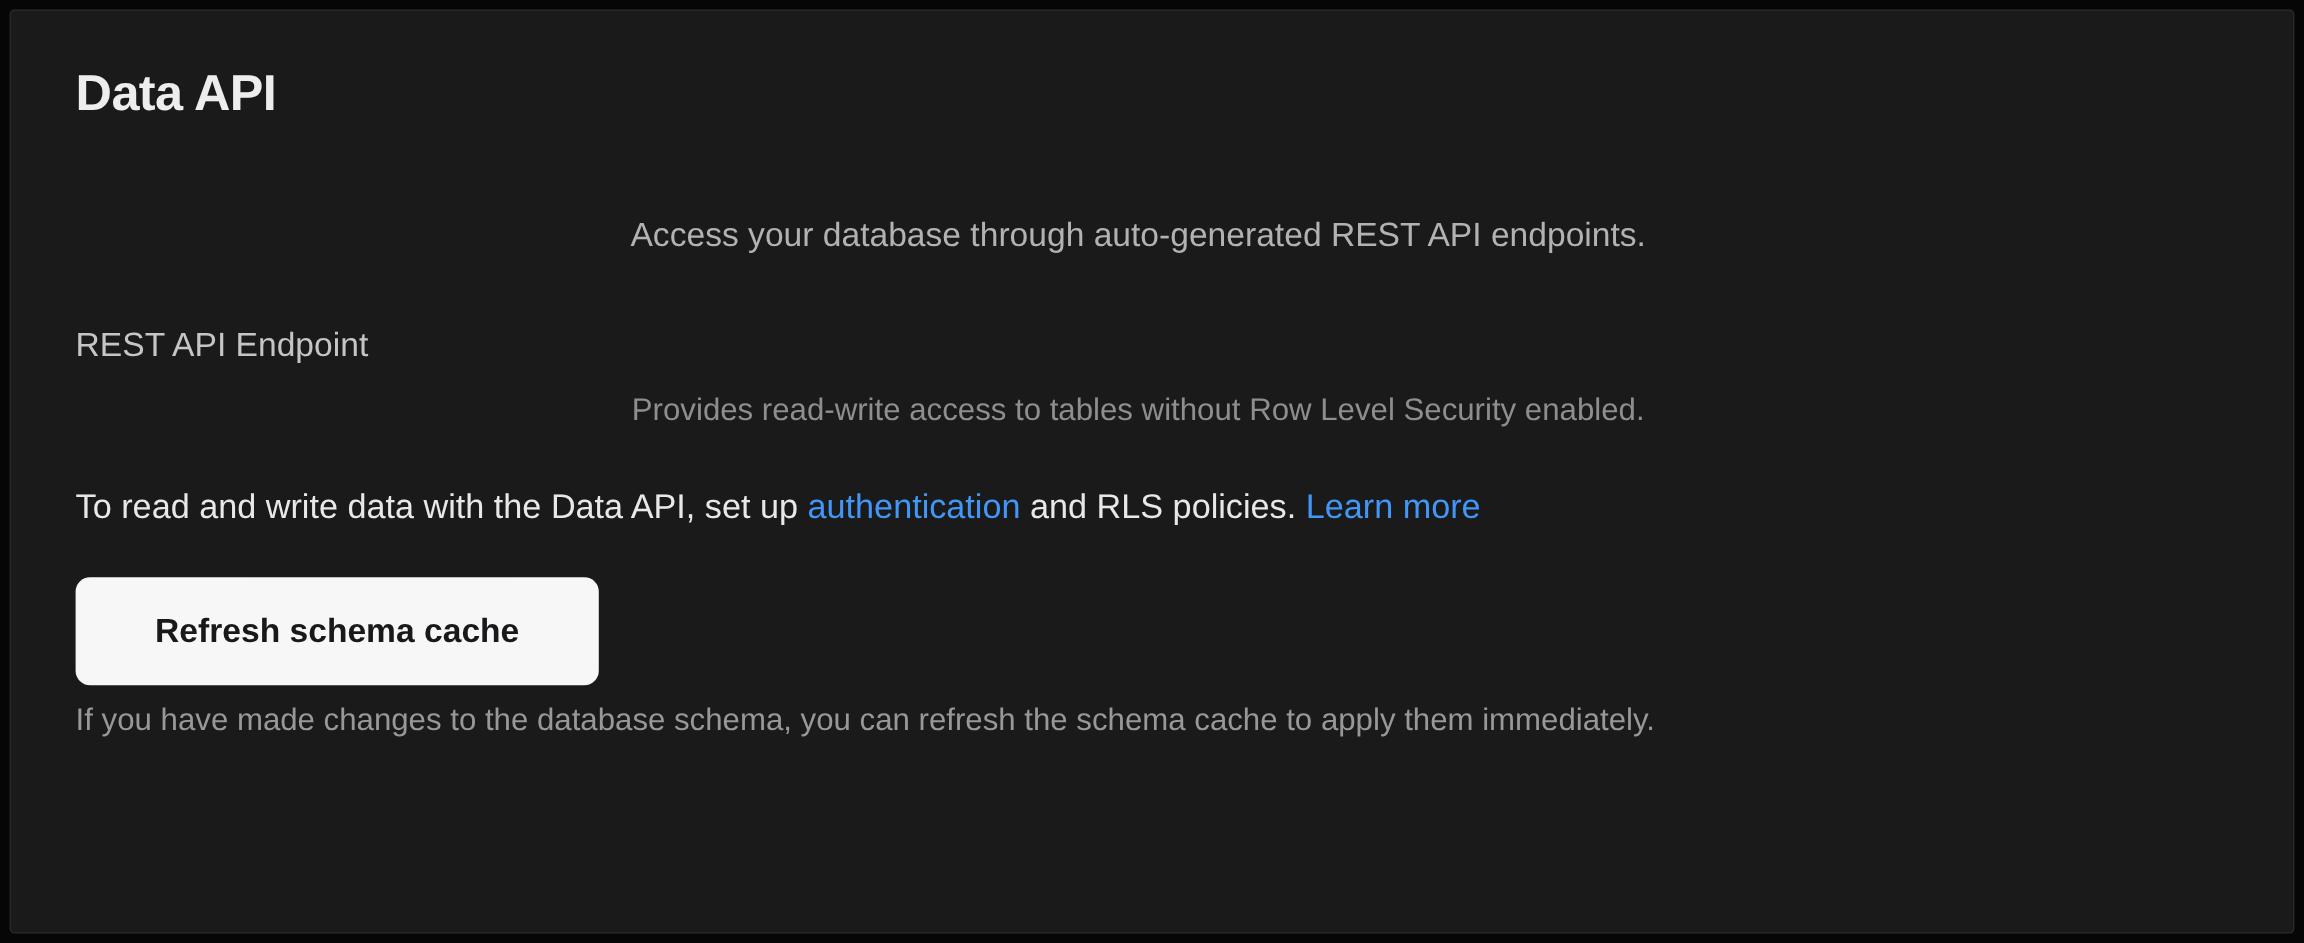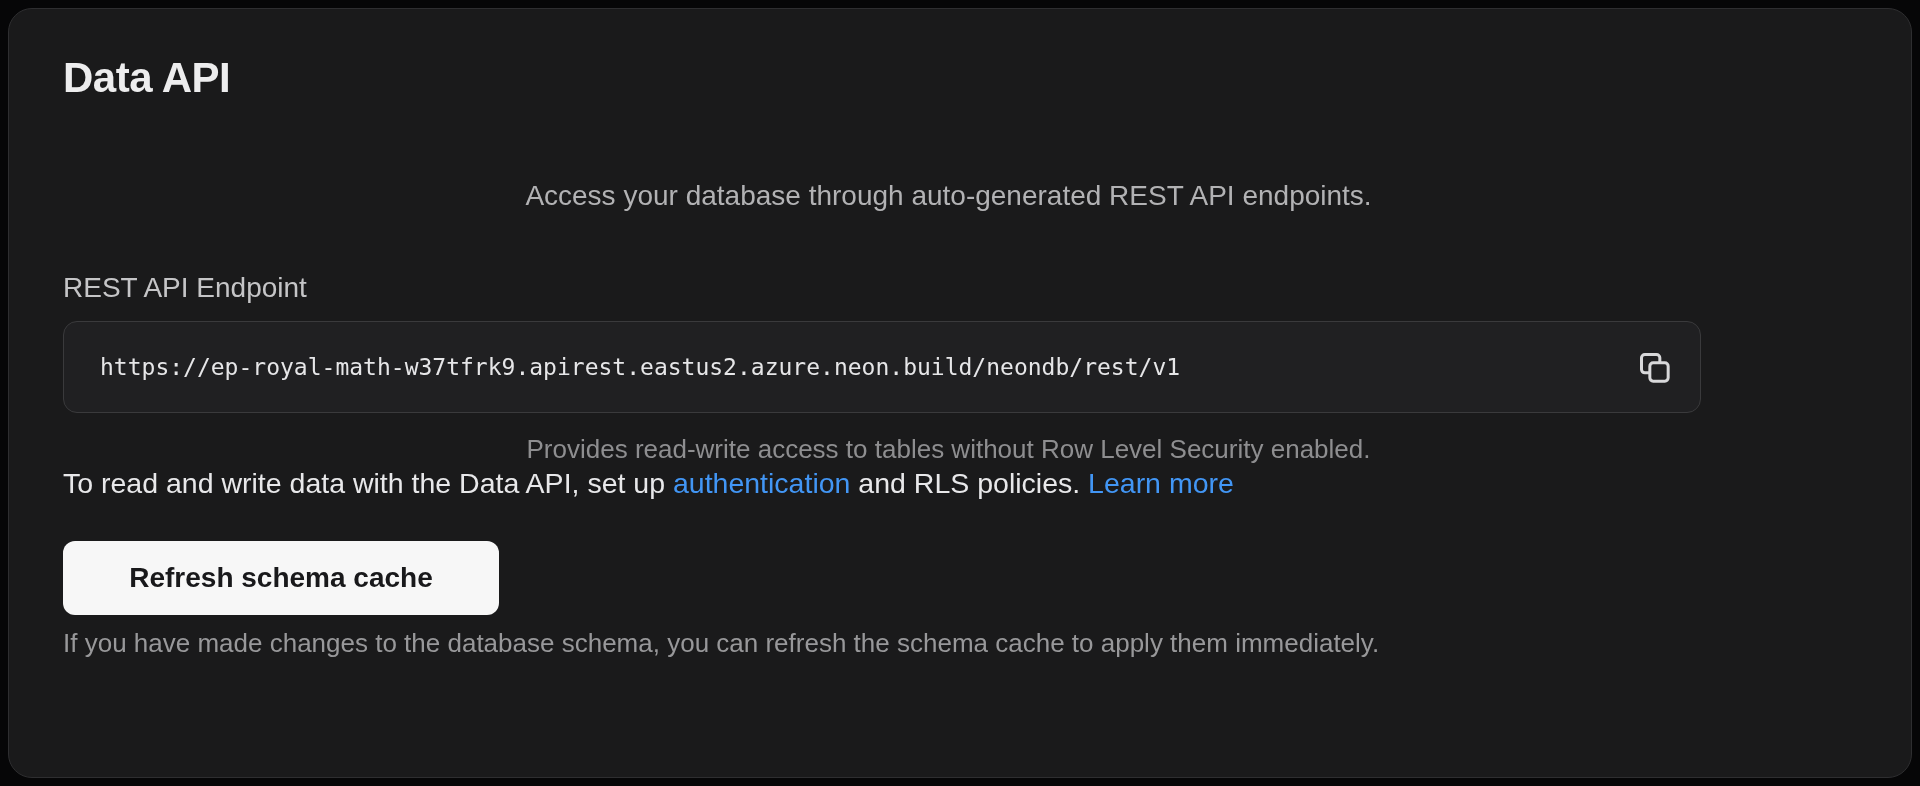--- a/index.html
+++ b/index.html
@@ -1,20 +1,20 @@
 <!DOCTYPE html>
 <html><head>
 <meta charset="utf-8">
 <style>
   * { margin:0; padding:0; box-sizing:border-box; }
   html,body { width:1920px; height:786px; background:#060607; overflow:hidden;
               font-family:"Liberation Sans", sans-serif; }
   .card {
     position:absolute; left:8px; top:8px; width:1904px; height:770px;
-    background:#1a1a1b; border:1.5px solid #2e2e30; border-radius:24px;
+    background:#1a1a1b; border:1.5px solid #2e2e30; border-radius:4px;
     padding:44px 77px 0 54px;
   }
   .title {
     font-size:42px; font-weight:700; color:#ededee; letter-spacing:-0.5px;
     line-height:50px;
   }
   .desc {
     margin-top:76px; font-size:28px; color:#b2b2b4; line-height:34px;
     font-weight:400;
     text-align:center;
@@ -34,25 +34,25 @@
   }
   .copy-btn {
     width:52px; height:52px; background:transparent; border:none;
     display:flex; align-items:center; justify-content:center;
     cursor:pointer; border-radius:8px;
   }
   .helper {
     margin-top:20px; font-size:26px; color:#8e8e90; line-height:32px;text-align:center;
   }
   .rls-note {
-    font-size:28.5px; color:#e8e8ea; line-height:36px;
+    margin-top:48px; font-size:28.5px; color:#e8e8ea; line-height:36px;
   }
   .link { color:#4296f5; text-decoration:none; cursor:pointer; }
   .refresh-btn {
-    margin-top:40px; min-width:436px; height:74px;
+    margin-top:40px; min-width:436px; height:90px;
     background:#f7f7f7; color:#19191b; border:none; border-radius:12px;
     font-family:"Liberation Sans", sans-serif;
     font-size:28px; font-weight:600; cursor:pointer;
     display:inline-flex; align-items:center; justify-content:center;
     padding:0 42px;
   }
   .footer-helper {
     margin-top:12px; font-size:26px; color:#98989a; line-height:32px;
   }
 </style>
@@ -60,31 +60,20 @@
 <body>
 
 <div class="card">
 
   <h1 class="title">Data API</h1>
 
   <p class="desc">Access your database through auto-generated REST API endpoints.</p>
 
   <div class="field-label">REST API Endpoint</div>
 
-  <div class="endpoint-field">
-    <span class="endpoint-url">https://ep-royal-math-w37tfrk9.apirest.eastus2.azure.neon.build/neondb/rest/v1</span>
-    <button class="copy-btn">
-      <span style="display:flex;">
-        <svg width="40" height="40" viewBox="0 0 24 24" fill="none">
-          <rect x="4.5" y="4.5" width="11" height="11" rx="2" stroke="#d8d8da" stroke-width="1.8"></rect>
-          <rect x="9.5" y="9.5" width="11" height="11" rx="2" fill="#202022" stroke="#d8d8da" stroke-width="1.8"></rect>
-        </svg>
-      </span>
-    </button>
-  </div>
 
   <p class="helper">Provides read-write access to tables without Row Level Security enabled.</p>
 
   <p class="rls-note"><span>To read and write data with the Data API, set up </span><a class="link">authentication</a><span> and RLS policies. </span><a class="link">Learn more</a></p>
 
   <div>
     <button class="refresh-btn">Refresh schema cache</button>
   </div>
 
   <p class="footer-helper">If you have made changes to the database schema, you can refresh the schema cache to apply them immediately.</p>

